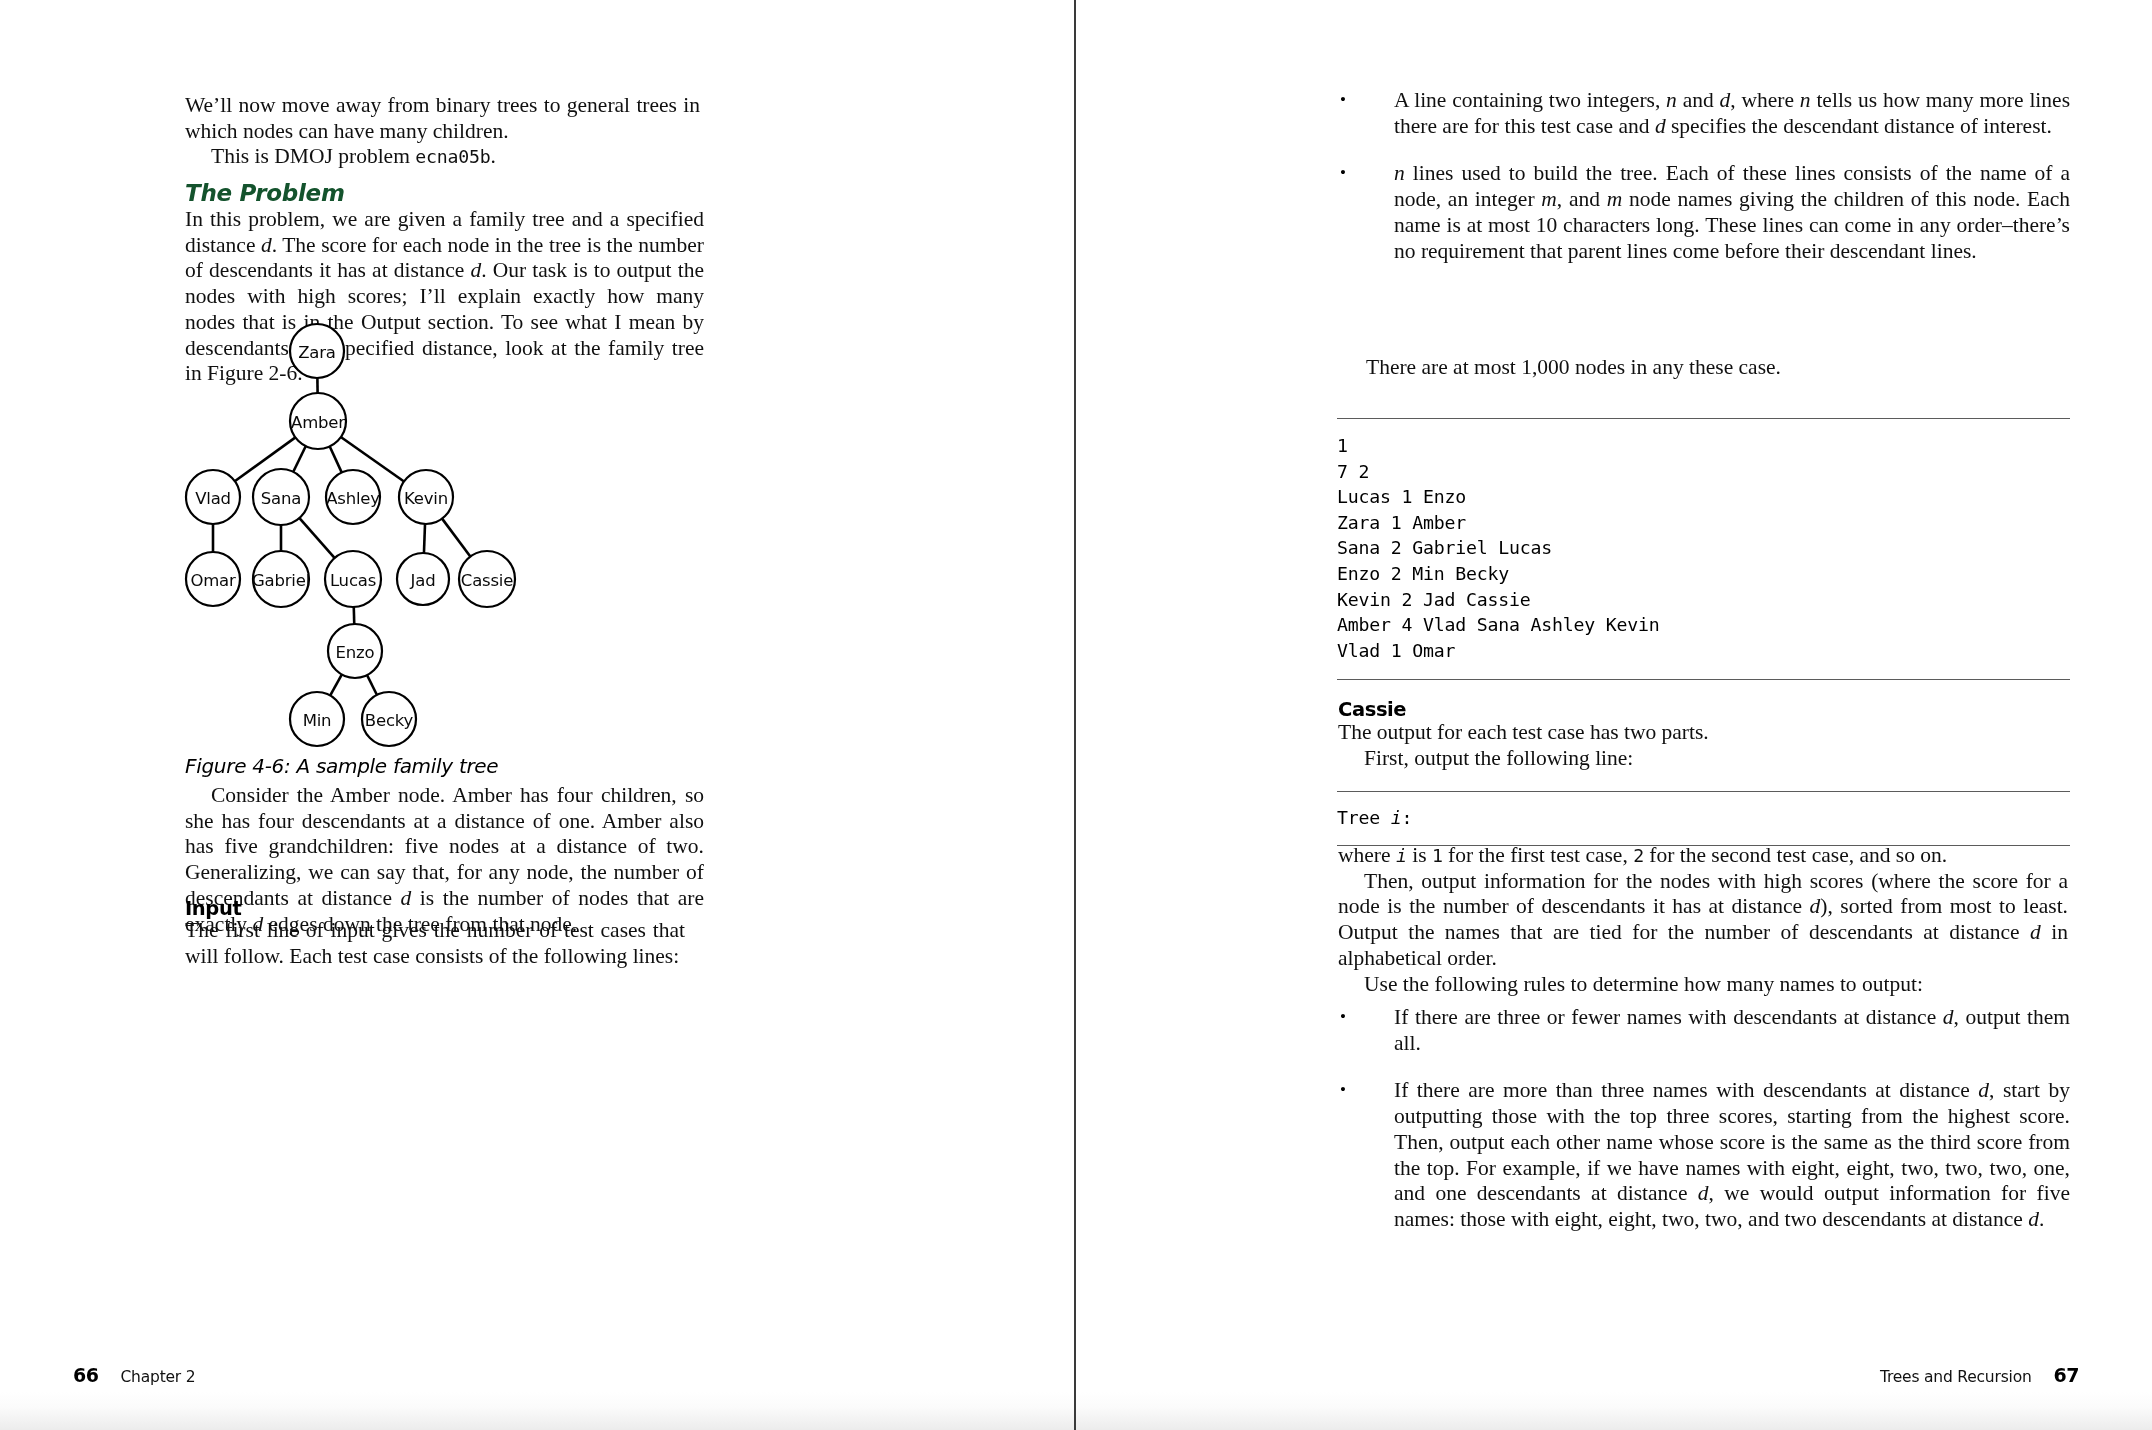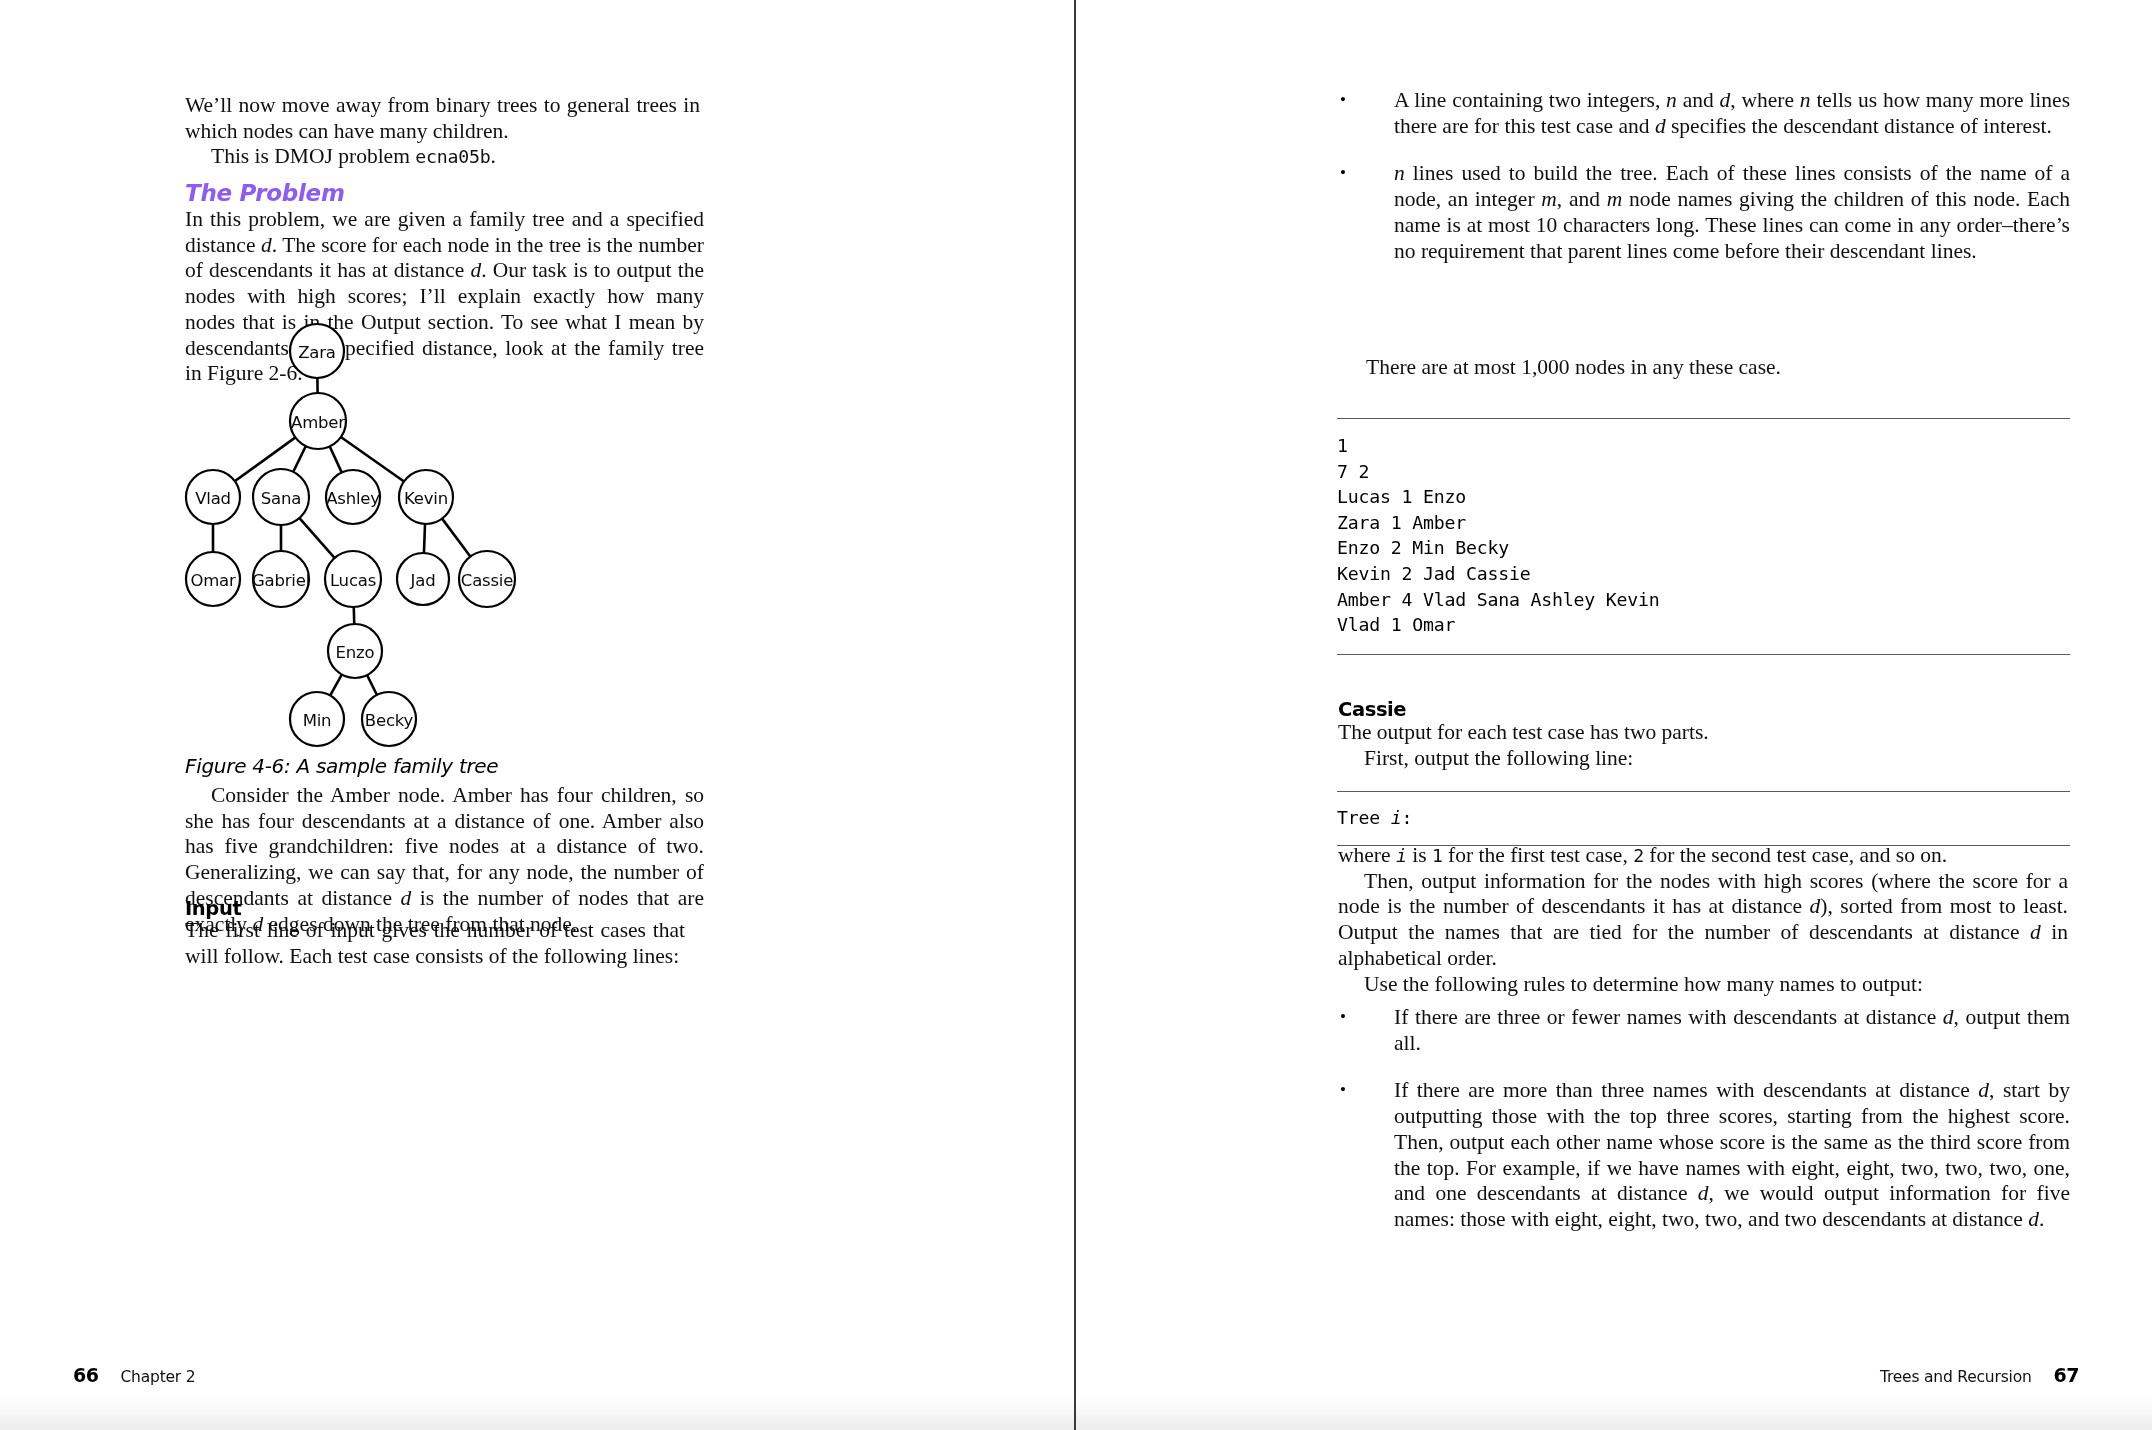--- a/index.html
+++ b/index.html
@@ -50,21 +50,21 @@
     letter-spacing: -0.4px;
     color: #000;
     margin: 0;
   }
   .h2 {
     font-family: "DejaVu Sans", sans-serif;
     font-weight: bold;
     font-style: italic;
     font-size: 23px;
     letter-spacing: -0.3px;
-    color: #8b5cf6;
+    color: #14532d;
     margin: 0;
   }
   .h3 {
     font-family: "DejaVu Sans", sans-serif;
     font-weight: bold;
     font-size: 19.5px;
     letter-spacing: -0.4px;
     color: #000;
     margin: 0;
   }
@@ -322,20 +322,21 @@
 <div class="rp-after-bullets">
   <p class="body indent">There are at most 1,000 nodes in any these case.</p>
 </div>
 
 <div class="code-block">
   <div id="code-lines-host">
       <div class="code-line mono">1</div>
       <div class="code-line mono">7 2</div>
       <div class="code-line mono">Lucas 1 Enzo</div>
       <div class="code-line mono">Zara 1 Amber</div>
+      <div class="code-line mono">Sana 2 Gabriel Lucas</div>
       <div class="code-line mono">Enzo 2 Min Becky</div>
       <div class="code-line mono">Kevin 2 Jad Cassie</div>
       <div class="code-line mono">Amber 4 Vlad Sana Ashley Kevin</div>
       <div class="code-line mono">Vlad 1 Omar</div>
     </div>
 </div>
 
 <div class="rp-sub-output">
   <div class="h3">Cassie</div>
 </div>

